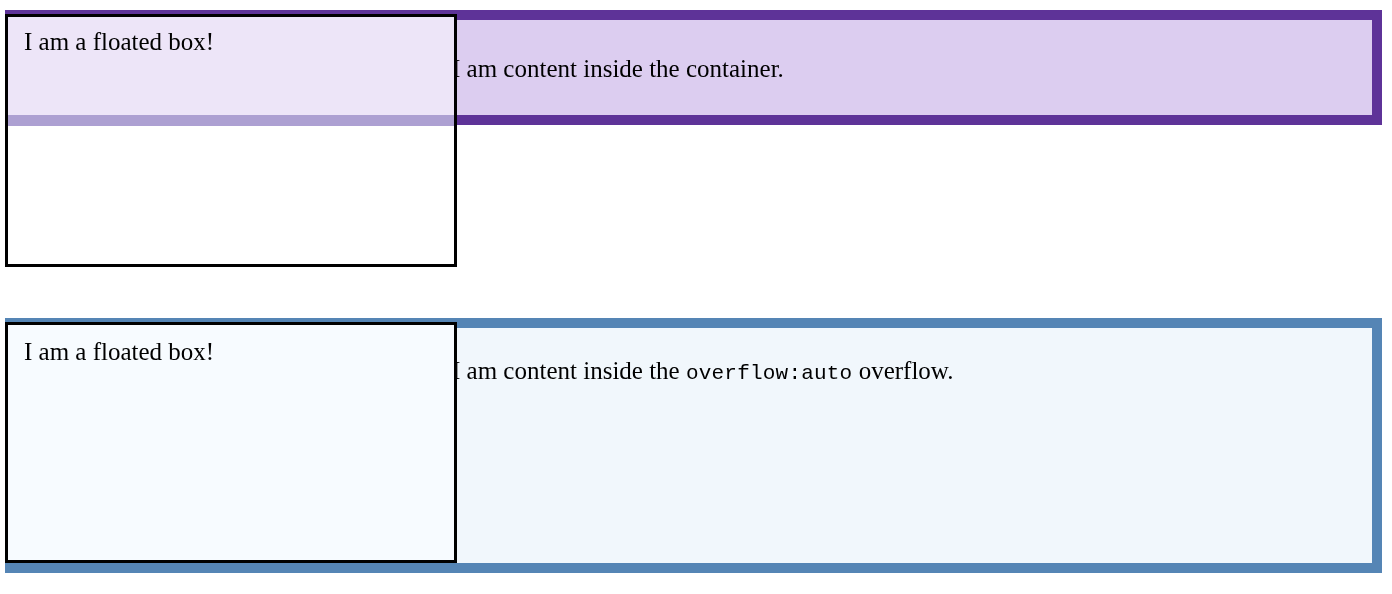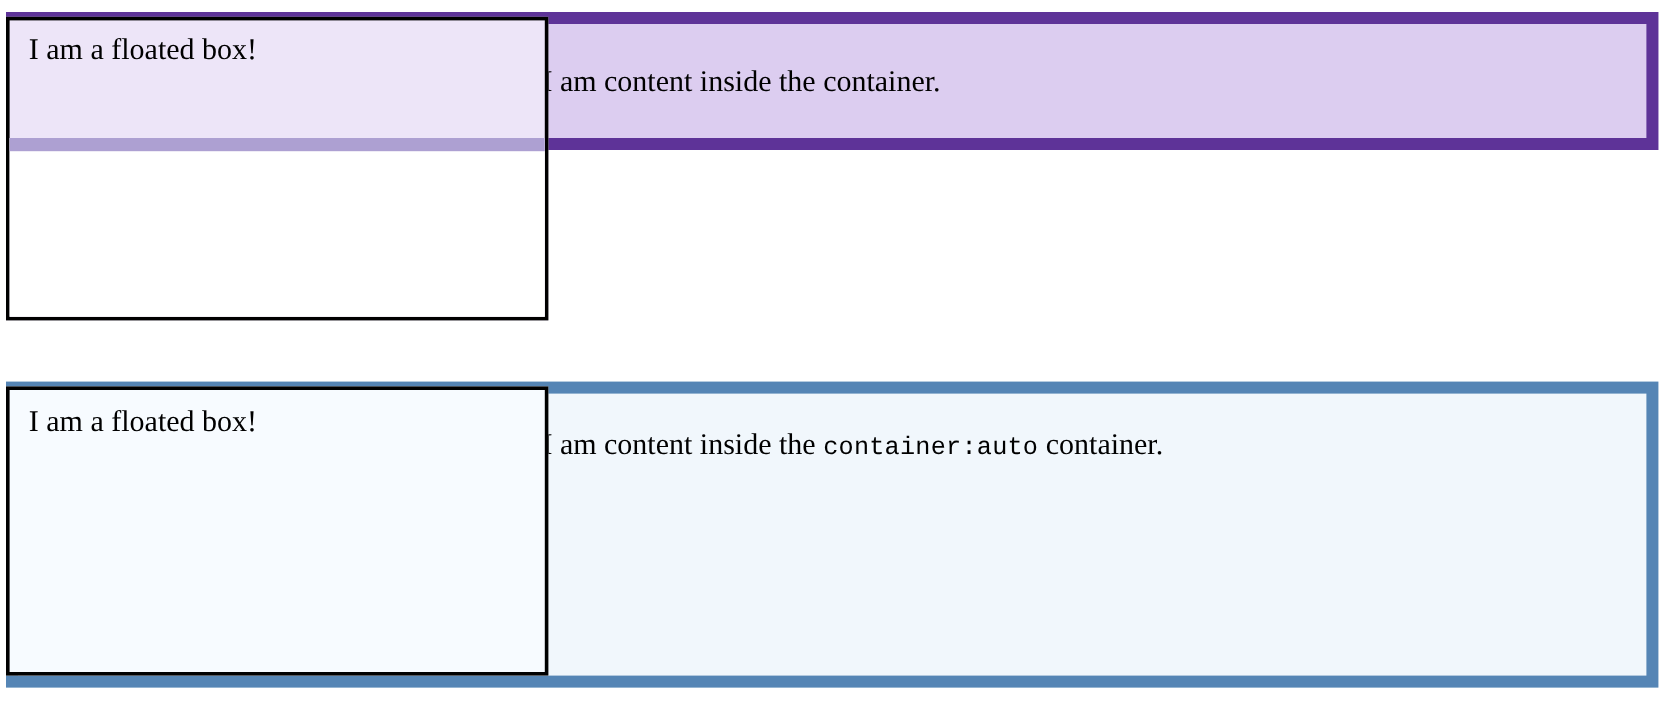--- a/index.html
+++ b/index.html
@@ -147,20 +147,20 @@
   <div class="float-box-escaping">
     <div class="float-lower-fill"></div>
     <div class="float-border-band"></div>
   </div>
 
   <div class="float-label">I am a floated box!</div>
 
   <div class="demo-contained">
   </div>
 
-  <div class="container-text-blue"><span>I am content inside the </span><code class="inline-code">container:auto</code><span> container.</span></div>
+  <div class="container-text-blue"><span>I am content inside the </span><code class="inline-code">overflow:auto</code><span> overflow.</span></div>
 
   <div class="float-box-contained">
   </div>
 
   <div class="float-label-2">I am a floated box!</div>
 
 </div>
 
 </body></html>

